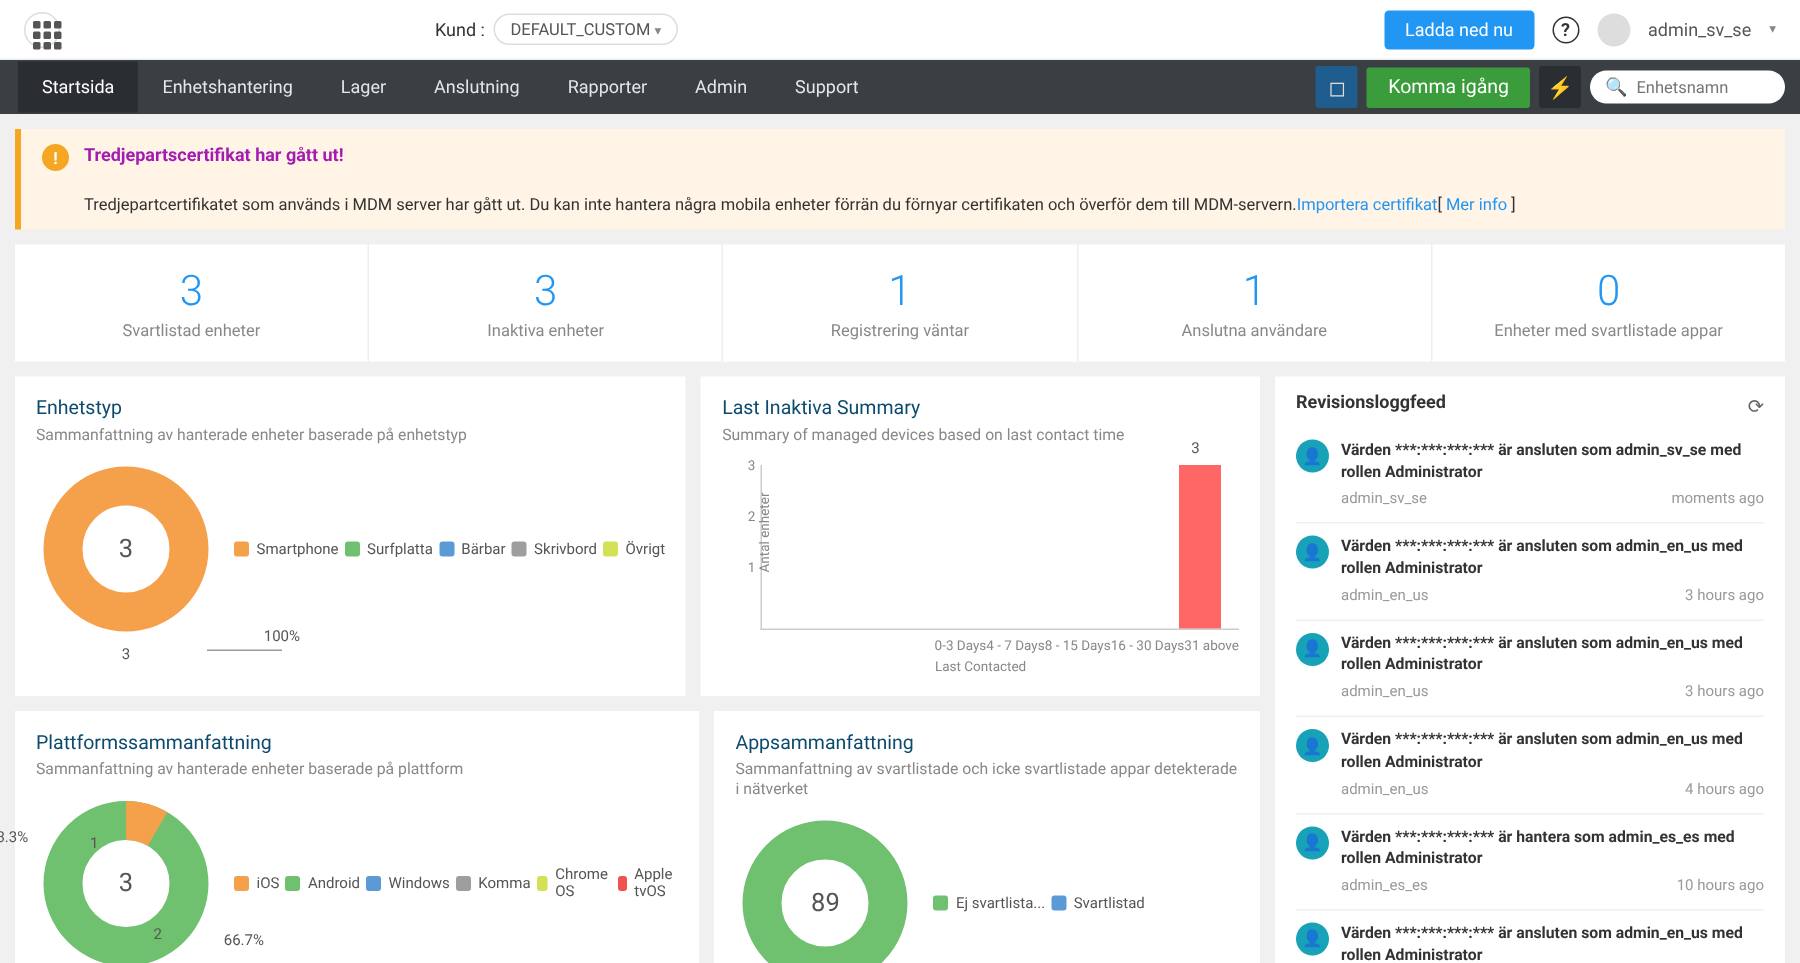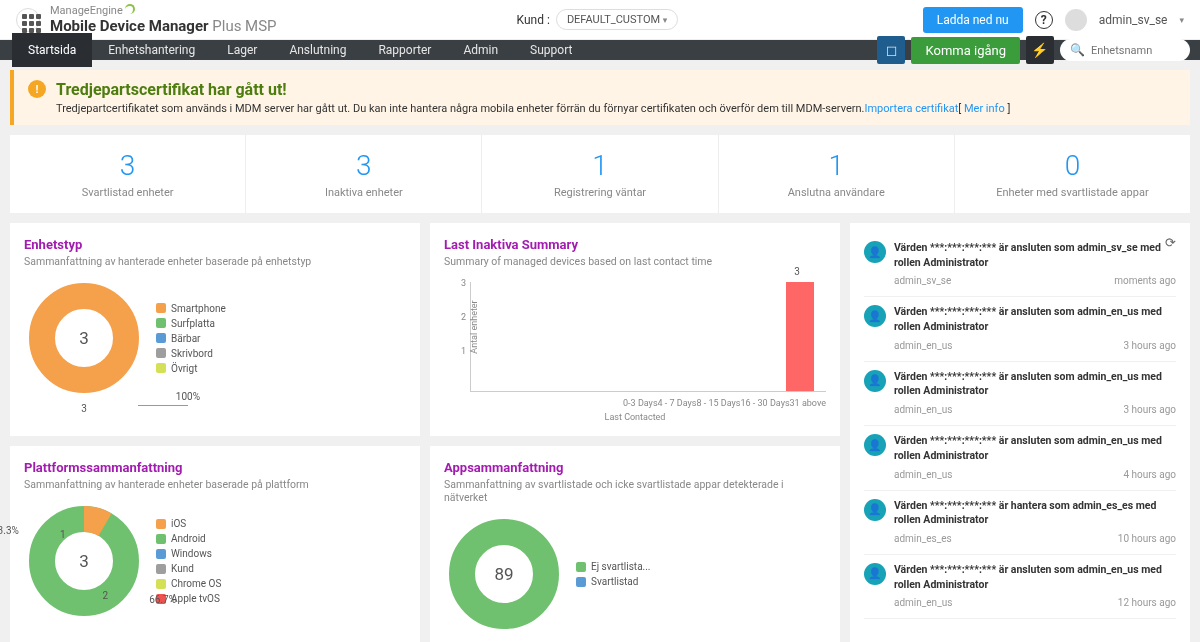--- a/index.html
+++ b/index.html
@@ -12,49 +12,49 @@
 .brand-sub{font-weight:normal;color:#888}
 .logo-arc{display:inline-block;width:10px;height:10px;border:2px solid #8bc34a;border-bottom:none;border-left:none;border-radius:50%;vertical-align:top;margin-left:2px}
 .kund{margin-left:240px;display:flex;align-items:center;gap:6px}
 .kund-select{border:1px solid #ddd;border-radius:14px;padding:3px 10px;font-size:11px;color:#555;background:#fff;cursor:pointer}
 .header-right{margin-left:auto;display:flex;align-items:center;gap:12px}
 .btn-download{background:#2196f3;color:#fff;padding:6px 14px;border:none;border-radius:3px;font-size:12px;cursor:pointer}
 .help-icon{width:18px;height:18px;border:1.5px solid #333;border-radius:50%;display:flex;align-items:center;justify-content:center;font-weight:bold;font-size:12px;cursor:pointer}
 .avatar{width:22px;height:22px;background:#ddd;border-radius:50%}
 .user-name{font-size:12px;color:#555}
 .chev{font-size:9px;color:#888}
-.nav{background:#3a3f44;display:flex;align-items:center;height:20px;padding:0 0 0 12px}
+.nav{background:#3a3f44;display:flex;align-items:center;height:36px;padding:0 0 0 12px}
 .nav-item{color:#e6e6e6;padding:10px 16px;font-size:12px;cursor:pointer}
 .nav-item.active{background:#2a2e32;color:#fff}
 .nav-right{margin-left:auto;display:flex;align-items:center;gap:6px;padding-right:10px}
 .nav-icon{width:28px;height:28px;display:flex;align-items:center;justify-content:center;cursor:pointer;color:#ddd;font-size:14px}
 .ni-blue{background:#1f5d8f;border-radius:2px}
 .ni-dark{background:#2a2e32;border-radius:2px}
 .btn-start{background:#3a9c3a;color:#fff;padding:6px 14px;border:none;border-radius:2px;font-size:13px;cursor:pointer}
 .search-box{background:#fff;border-radius:14px;padding:4px 10px;display:flex;align-items:center;gap:6px;width:130px}
 .search-box input{border:none;outline:none;font-size:11px;width:90px}
 .alert{background:#fff4e6;border-left:4px solid #f5a623;margin:10px;padding:10px 14px;display:flex;gap:10px;font-size:11px}
 .alert-icon{width:18px;height:18px;background:#f5a623;color:#fff;border-radius:50%;display:flex;align-items:center;justify-content:center;font-weight:bold;flex-shrink:0}
-.alert-title{color:#4d7c0f;font-weight:bold;font-size:16px;margin-bottom:3px}
+.alert-title{color:#a21caf;font-weight:bold;font-size:12px;margin-bottom:20px}
 .alert a{color:#2196f3;text-decoration:none}
 .stats{background:#fff;margin:0 10px 10px;display:flex}
 .stat{flex:1;text-align:center;padding:14px 8px;border-right:1px solid #eee}
 .stat:last-child{border-right:none}
 .stat-val{font-size:28px;color:#2196f3;font-weight:300}
 .stat-label{font-size:11px;color:#888;margin-top:4px}
 .main{display:flex;gap:10px;padding:0 10px}
 .cards-col{flex:1;display:flex;flex-direction:column;gap:10px}
 .cards-row{display:flex;gap:10px}
 .card{background:#fff;flex:1;padding:14px;min-height:200px}
-.card-title{font-weight:bold;font-size:13px;color:#a21caf;margin-bottom:3px}
+.card-title{font-weight:normal;font-size:13px;color:#0c4a6e;margin-bottom:3px}
 .card-sub{font-size:10.5px;color:#888;margin-bottom:10px}
 .chart-area{display:flex;align-items:center;gap:12px;margin-top:10px}
 .donut-wrap{position:relative;width:120px;height:120px}
 .donut-center{position:absolute;top:50%;left:50%;transform:translate(-50%,-50%);font-size:17px;color:#555}
-.legend{display:flex;flex-direction:column;gap:4px;font-size:10px;color:#555}
+.legend{display:flex;flex-direction:row;gap:4px;font-size:10px;color:#555}
 .legend-item{display:flex;align-items:center;gap:5px}
 .legend-sq{width:10px;height:10px;border-radius:2px}
 .below-label{position:absolute;bottom:-16px;left:50%;transform:translateX(-50%);font-size:10px;color:#555}
 .pct-label{position:absolute;font-size:10px;color:#555}
 .bar-chart{position:relative;height:110px;margin-top:14px;margin-left:26px;border-left:1px solid #ccc;border-bottom:1px solid #ccc;padding:0 10px}
 .y-label{position:absolute;left:-24px;top:40px;transform:rotate(-90deg);font-size:9px;color:#888;transform-origin:center}
 .y-tick{position:absolute;left:-10px;font-size:9px;color:#888}
 .bar{position:absolute;bottom:0;width:28px;background:#ff6666}
 .bar-lbl{position:absolute;font-size:10px;color:#555;text-align:center;width:50px}
 .x-labels{display:flex;justify-content:flex-end;font-size:9px;color:#888;margin-top:6px;margin-left:26px}
@@ -75,24 +75,20 @@
       <span></span>
       <span></span>
       <span></span>
       <span></span>
       <span></span>
       <span></span>
       <span></span>
       <span></span>
       <span></span>
     </div>
-  <div>
-    <div class="brand"><span>ManageEngine</span><span class="logo-arc"></span></div>
-    <div class="brand-main"><span>Mobile Device Manager</span> <span class="brand-sub">Plus MSP</span></div>
-  </div>
   <div class="kund">
     <span>Kund :</span>
     <div class="kund-select"><span>DEFAULT_CUSTOM</span> <span class="chev">▾</span></div>
   </div>
   <div class="header-right">
     <button class="btn-download">Ladda ned nu</button>
     <div class="help-icon">?</div>
     <div class="avatar"></div>
     <span class="user-name">admin_sv_se</span>
     <span class="chev">▾</span>
@@ -234,21 +230,21 @@
               <div class="legend-item">
                 <span class="legend-sq" style="background:#6fc16f"></span>
                 <span>Android</span>
               </div>
               <div class="legend-item">
                 <span class="legend-sq" style="background:#5b9bd5"></span>
                 <span>Windows</span>
               </div>
               <div class="legend-item">
                 <span class="legend-sq" style="background:#9e9e9e"></span>
-                <span>Kund</span>
+                <span>Komma</span>
               </div>
               <div class="legend-item">
                 <span class="legend-sq" style="background:#d4e157"></span>
                 <span>Chrome OS</span>
               </div>
               <div class="legend-item">
                 <span class="legend-sq" style="background:#ef5350"></span>
                 <span>Apple tvOS</span>
               </div>
             </div>
@@ -274,20 +270,21 @@
               <div class="legend-item">
                 <span class="legend-sq" style="background:#5b9bd5"></span>
                 <span>Svartlistad</span>
               </div>
             </div>
         </div>
       </div>
     </div>
   </div>
   <div class="feed">
+    <div class="feed-title">Revisionsloggfeed</div>
     <div class="refresh">⟳</div>
     <div id="feed-list">
         <div class="feed-item">
           <div class="feed-icon">👤</div>
           <div class="feed-text">
             <div><b>Värden ***:***:***:*** är ansluten som admin_sv_se med rollen Administrator</b></div>
             <div class="feed-meta">
               <span>admin_sv_se</span>
               <span>moments ago</span>
             </div>

